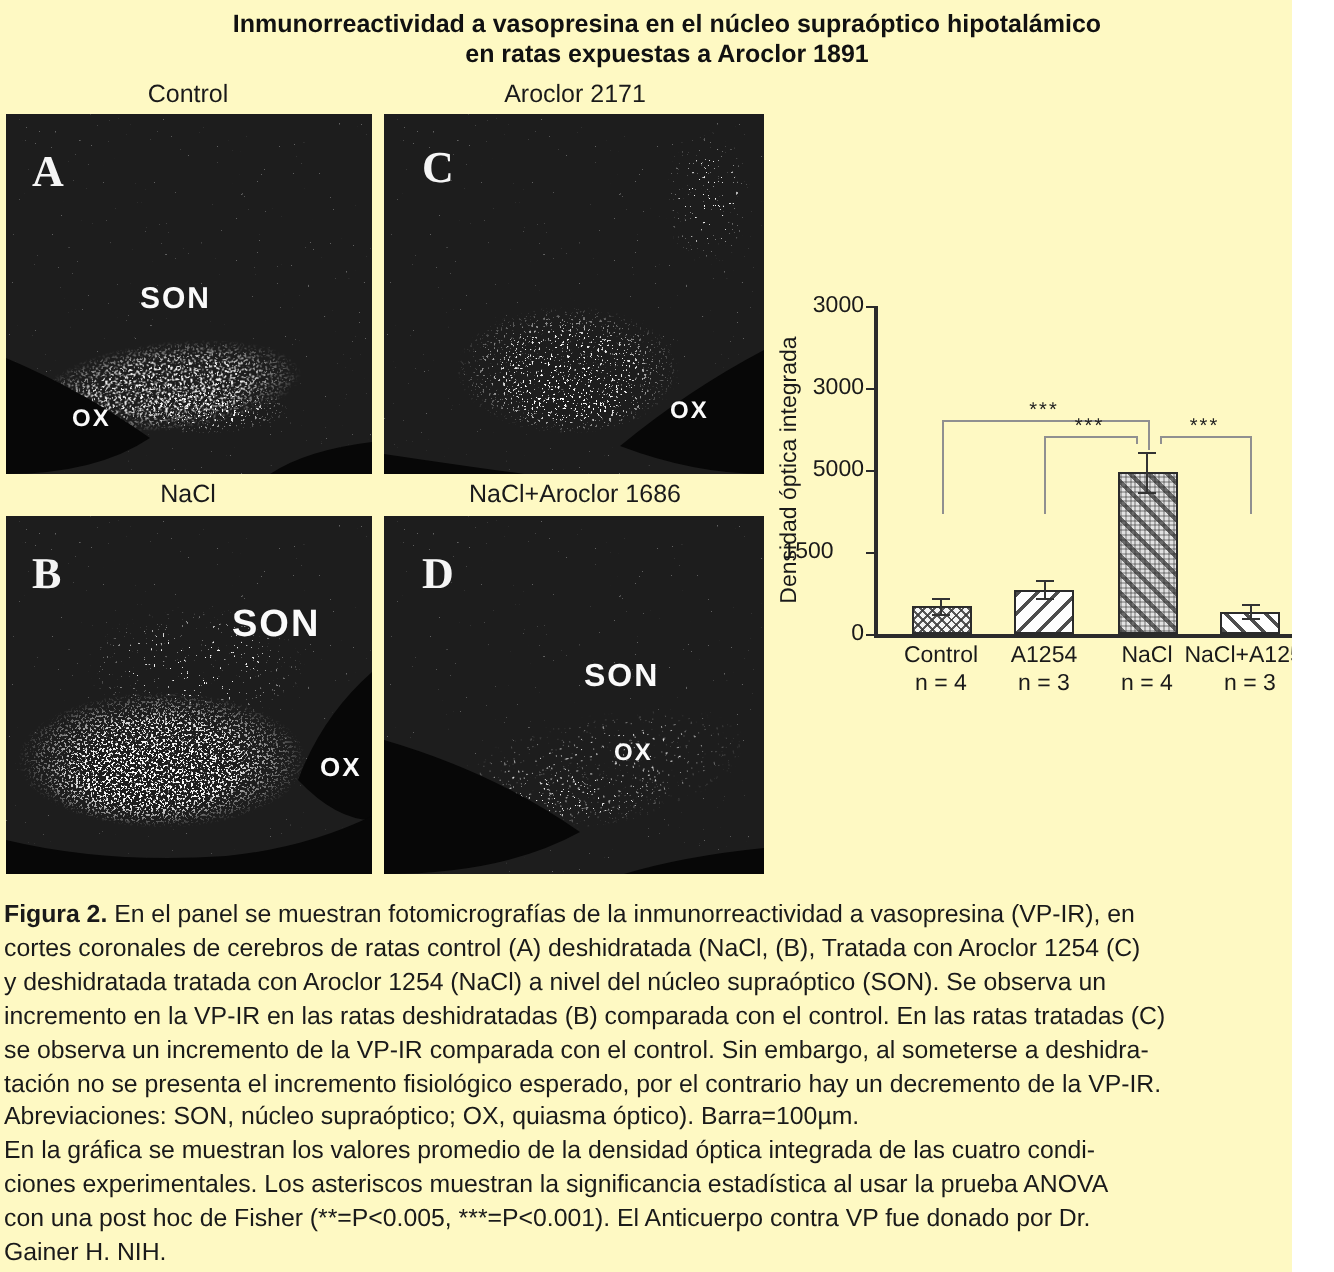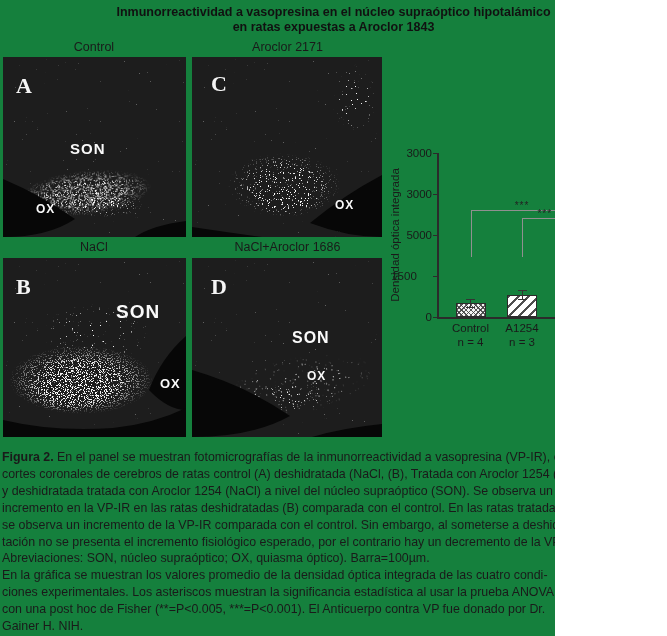--- a/index.html
+++ b/index.html
@@ -1,16 +1,16 @@
 <!DOCTYPE html>
 <html style="--axis: #2b2b2b; --bracket: #909090; --page_bg: #ffffff; --micrograph_bg: #1d1d1d;"><head>
 <meta charset="utf-8">
 <style>
   html,body{margin:0;padding:0;background:#fff;}
-  .page{position:relative;width:555px;height:636px;background:#15803d;overflow:hidden;
+  .page{position:relative;width:646px;height:636px;background:#fef9c3;overflow:hidden;
         font-family:"Liberation Sans",sans-serif;color:#1a1a1a;}
   .fig-title{position:absolute;top:5px;left:0;width:667px;text-align:center;
              font-weight:bold;font-size:12.5px;line-height:15px;color:#111;}
   .colhead{position:absolute;font-size:12.5px;text-align:center;color:#1a1a1a;}
   svg.micro{position:absolute;background:#1d1d1d;}
   .plab{font-family:"Liberation Serif",serif;font-weight:bold;font-size:22px;fill:#f5f5f5;}
   .reg{font-family:"Liberation Sans",sans-serif;font-weight:bold;fill:#fafafa;letter-spacing:1px;}
   
   .chart{position:absolute;left:388px;top:136px;width:279px;height:219px;}
   .ylabel{position:absolute;left:-74px;top:92px;width:164px;height:14px;text-align:center;
@@ -67,21 +67,21 @@
       <feColorMatrix in="n" type="matrix" values="0 0 0 0 1  0 0 0 0 1  0 0 0 0 1  9 9 9 0 -18.5" result="d"></feColorMatrix>
       <feComposite in="d" in2="SourceGraphic" operator="in"></feComposite>
     </filter>
   </defs>
 </svg>
 
 <div class="page">
 
   <div class="fig-title">
     <div>Inmunorreactividad a vasopresina en el núcleo supraóptico hipotalámico</div>
-    <div>en ratas expuestas a Aroclor 1843</div>
+    <div>en ratas expuestas a Aroclor 1891</div>
   </div>
 
   <div class="colhead" style="left:0;top:40px;width:188px">Control</div>
   <div class="colhead" style="left:190px;top:40px;width:195px">Aroclor 2171</div>
 
   <svg class="micro" style="left:3px;top:57px" width="183" height="180" viewBox="0 0 183 180">
     <rect width="183" height="180" fill="#1d1d1d"></rect>
     <rect width="183" height="180" fill="#ffffff" filter="url(#grain)" opacity="0.3"></rect>
     <ellipse cx="82" cy="136" rx="66" ry="22" transform="rotate(-6 82 136)" fill="url(#fade)" filter="url(#speckHi)"></ellipse>
     <ellipse cx="100" cy="147" rx="42" ry="13" fill="url(#fade)" filter="url(#speckMid)"></ellipse>

